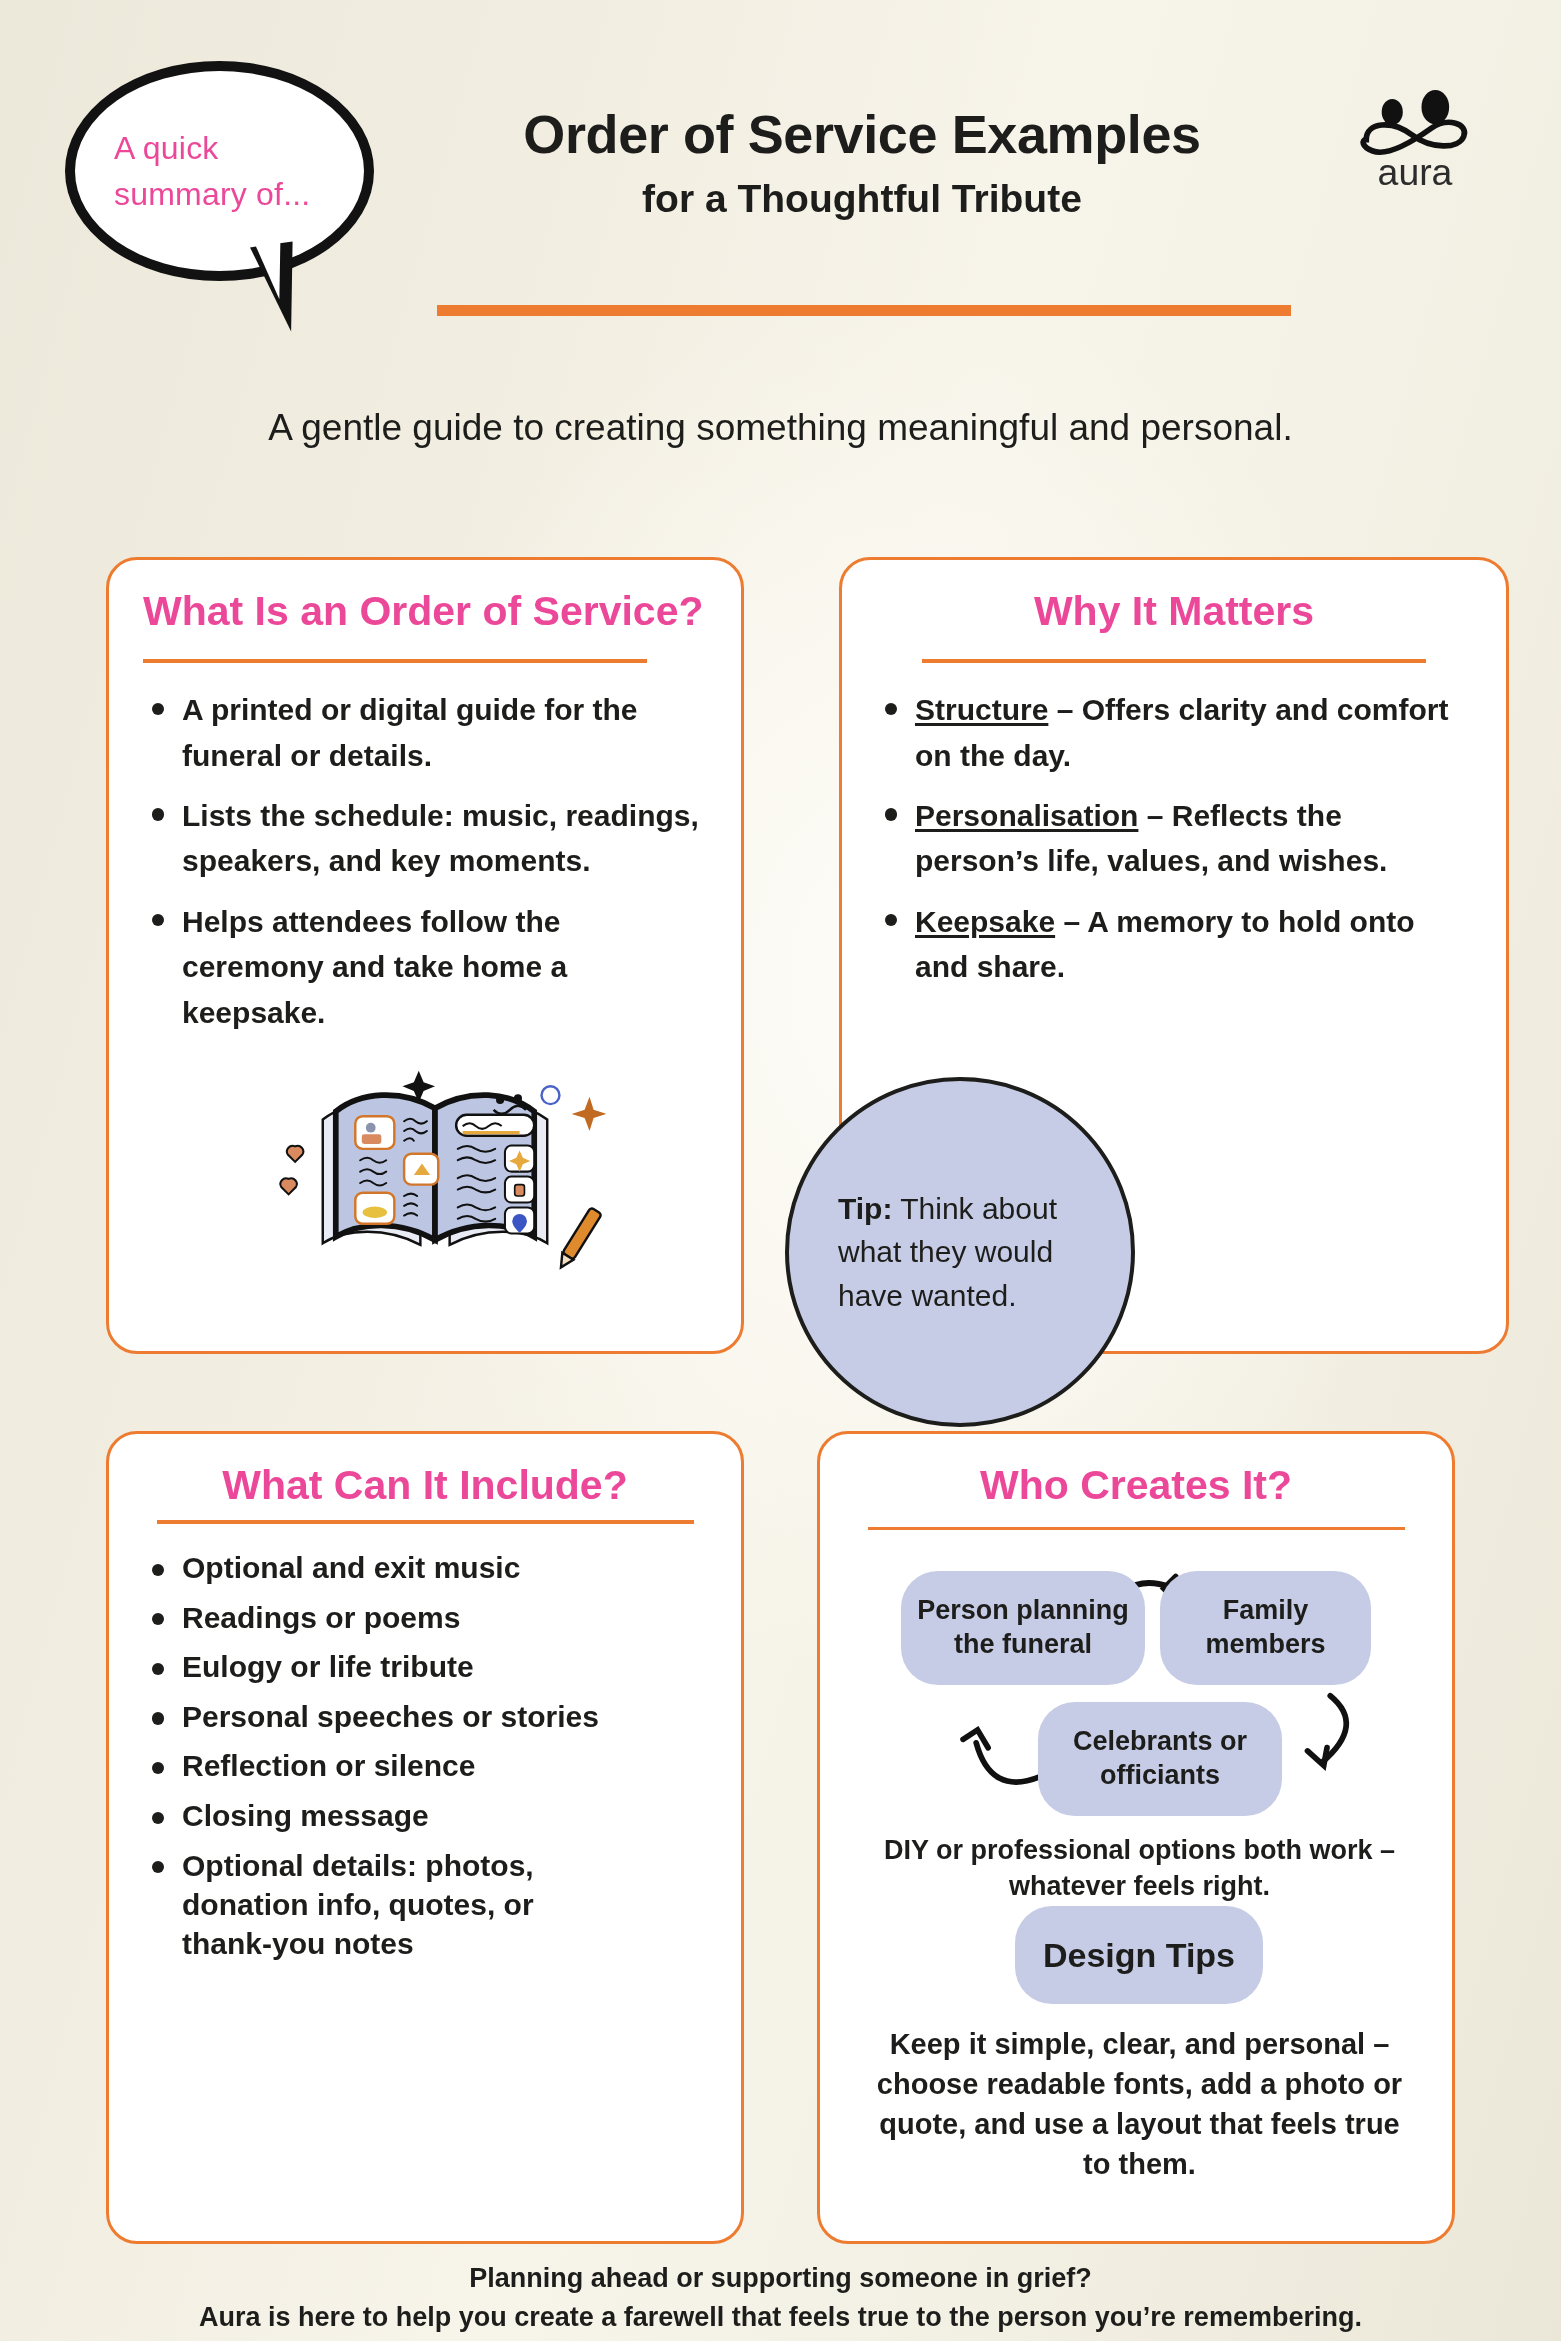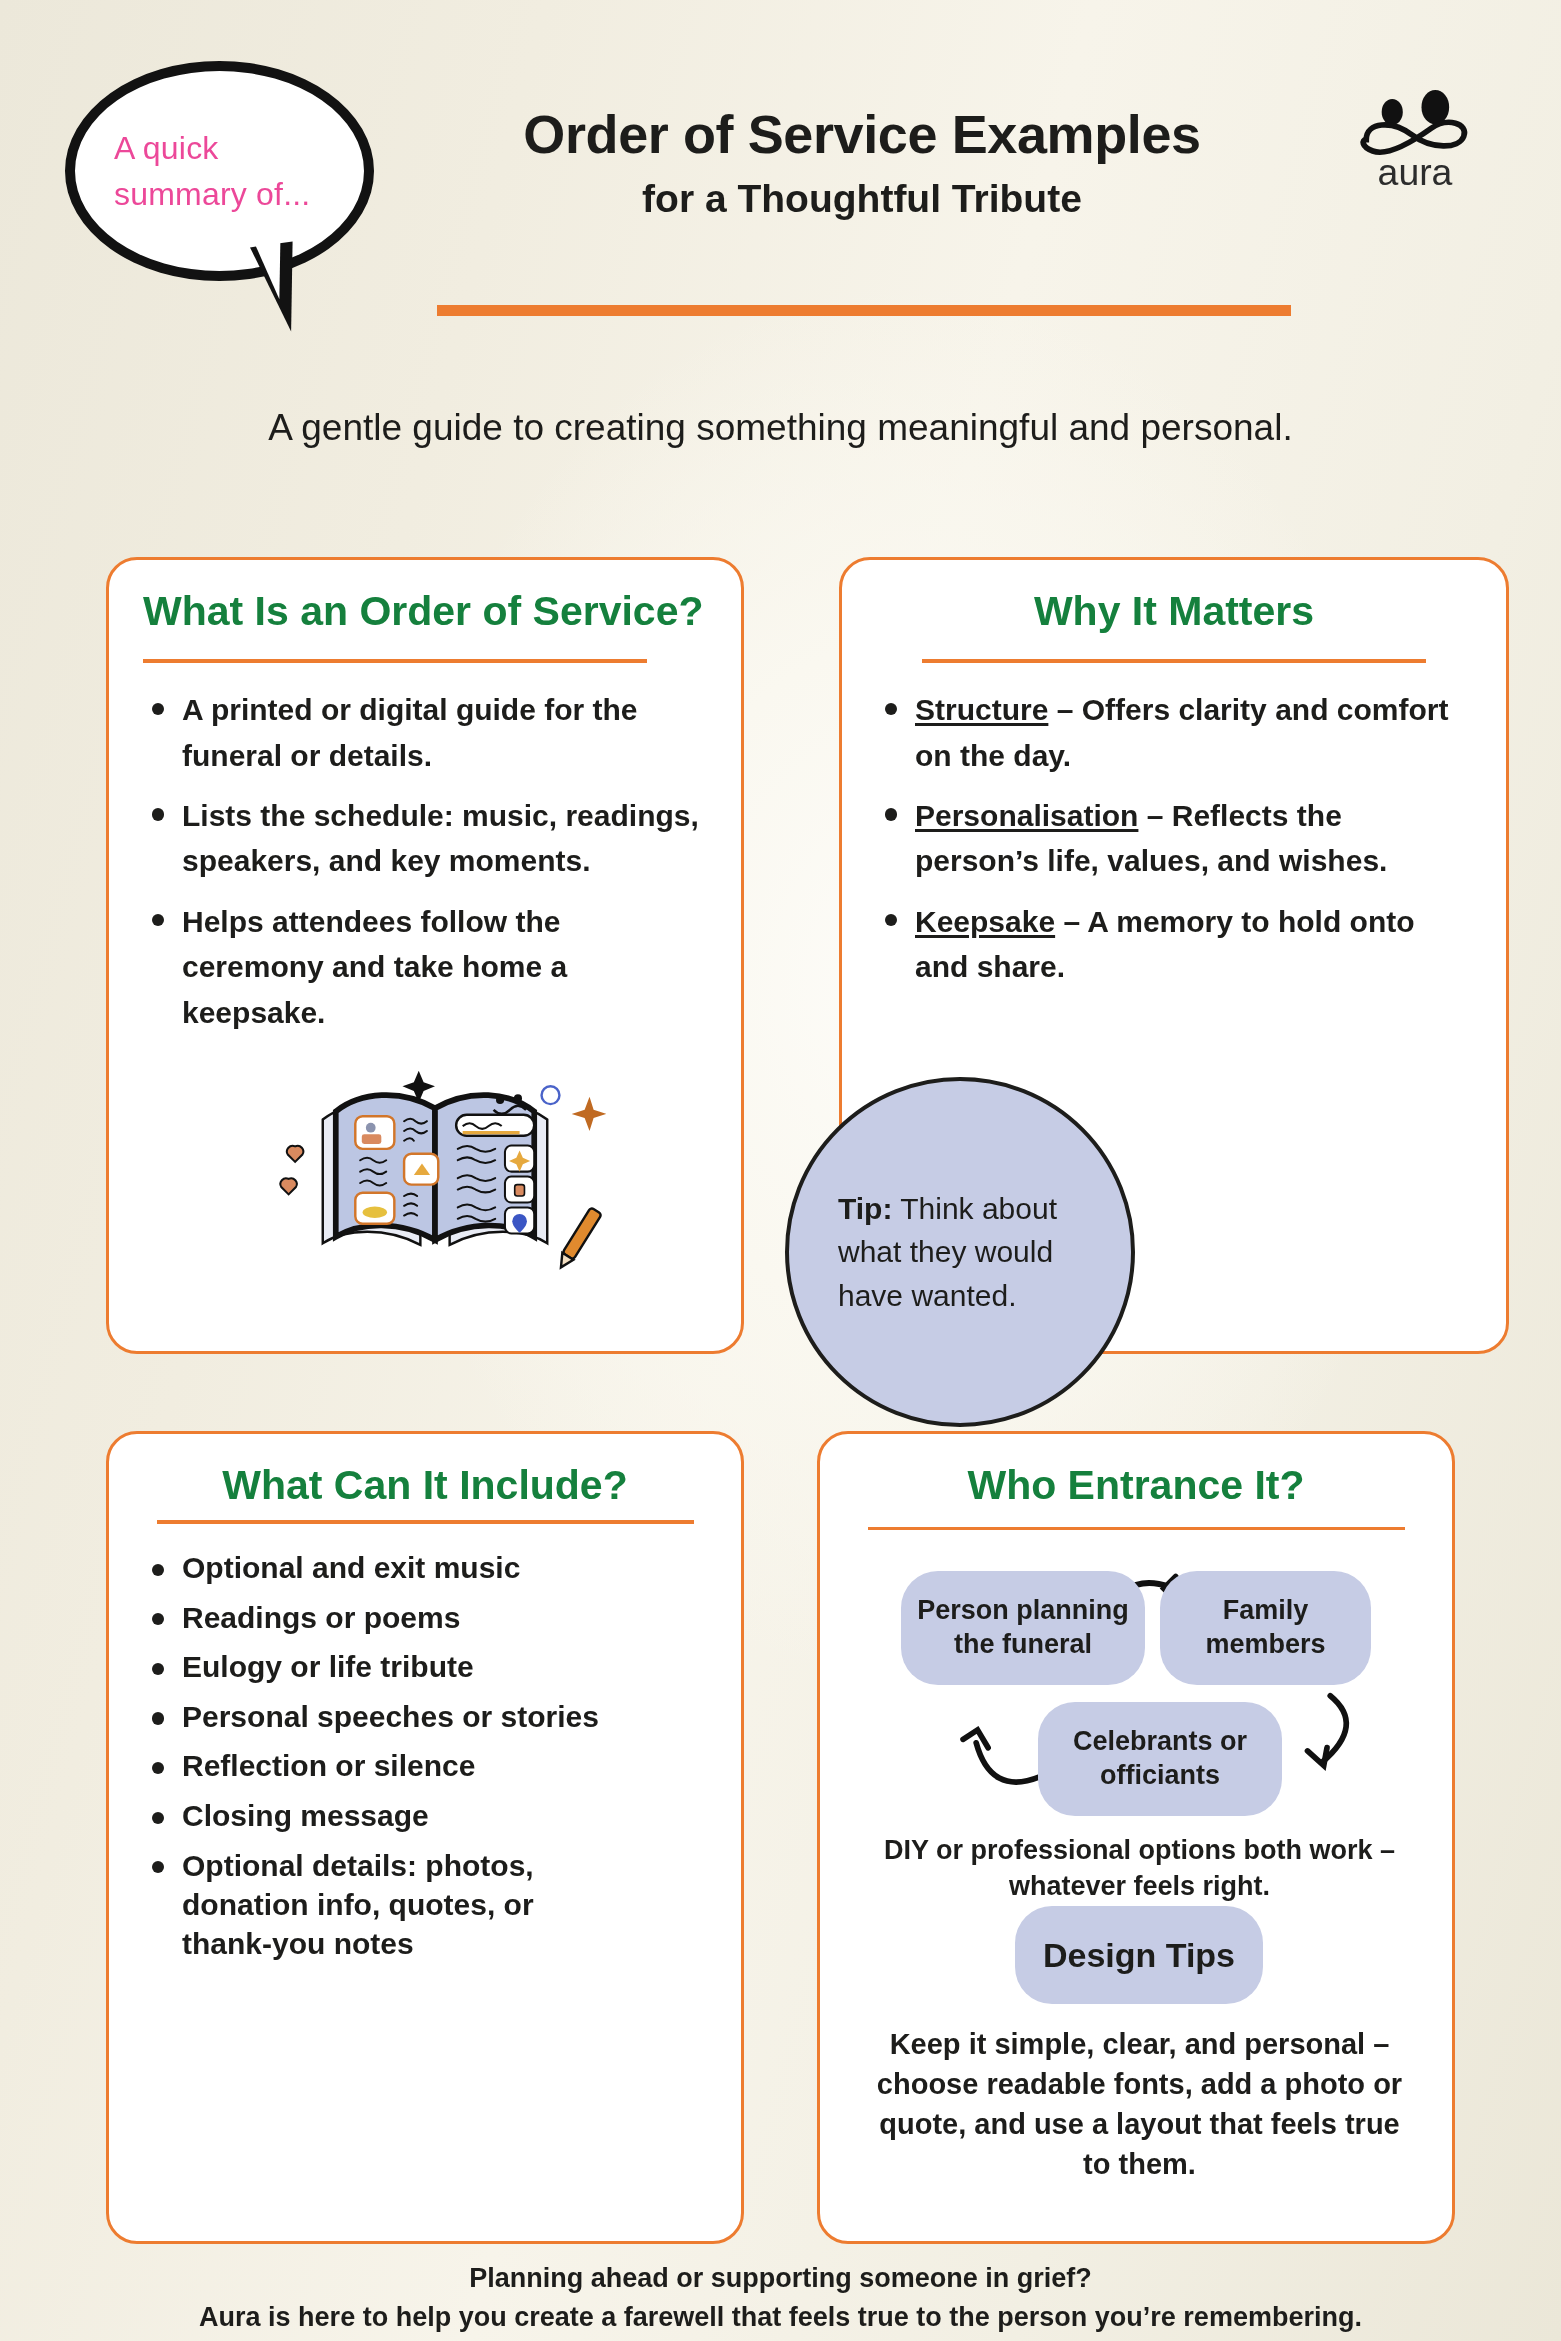--- a/index.html
+++ b/index.html
@@ -70,21 +70,21 @@
     box-sizing:border-box;overflow:visible;
   }
   #card-what  {left:106px; top:557px;  width:638px; height:797px;}
   #card-why   {left:839px;top:557px;  width:670px; height:797px;}
   #card-incl  {left:106px; top:1431px; width:638px; height:813px;}
   #card-who   {left:817px;top:1431px; width:638px; height:813px;}
 
   .card-clip{position:absolute;inset:0;border-radius:28px;overflow:hidden;}
 
   .card-title{
-    text-align:center;font-size:41px;font-weight:700;color:#15803d;
+    text-align:center;font-size:41px;font-weight:700;color:#ec4899;
     margin:0;padding:28px 16.3px 0 16.3px;
     font-family:"Liberation Sans Narrow","Liberation Sans",sans-serif;
   }
   .card-title.left{text-align:left;padding-left:34px;}
   .divider{height:3.3px;background:#ED7C30;margin:24.4px auto 0 auto;}
   #card-what .divider{width:504px;margin-left:34px;}
   #card-why  .divider{width:504px;}
   #card-incl .divider{width:537px;margin-top:11.4px;}
   #card-who  .divider{width:537px;margin-top:18px;}
 
@@ -303,21 +303,21 @@
         <li>Reflection or silence</li>
         <li>Closing message</li>
         <li style="max-width:390px">Optional details: photos, donation info, quotes, or thank-you notes</li>
       </ul>
 
     </div>
   </div>
 
   <div class="card" id="card-who">
     <div class="card-clip">
-      <h3 class="card-title">Who Entrance It?</h3>
+      <h3 class="card-title">Who Creates It?</h3>
       <div class="divider"></div>
 
       <div class="flow">
         <svg class="flow-svg" viewBox="0 0 785 330" aria-hidden="true">
           <g fill="none" stroke="#111" stroke-width="7" stroke-linecap="round">
             <path d="M350 70 q30 -50 80 -32"></path>
             <path d="M433 24 l-6 20 20 6" transform="rotate(28 433 34)"></path>
           </g>
           <g fill="none" stroke="#111" stroke-width="7" stroke-linecap="round">
             <path d="M628 172 q44 36 -10 82"></path>

